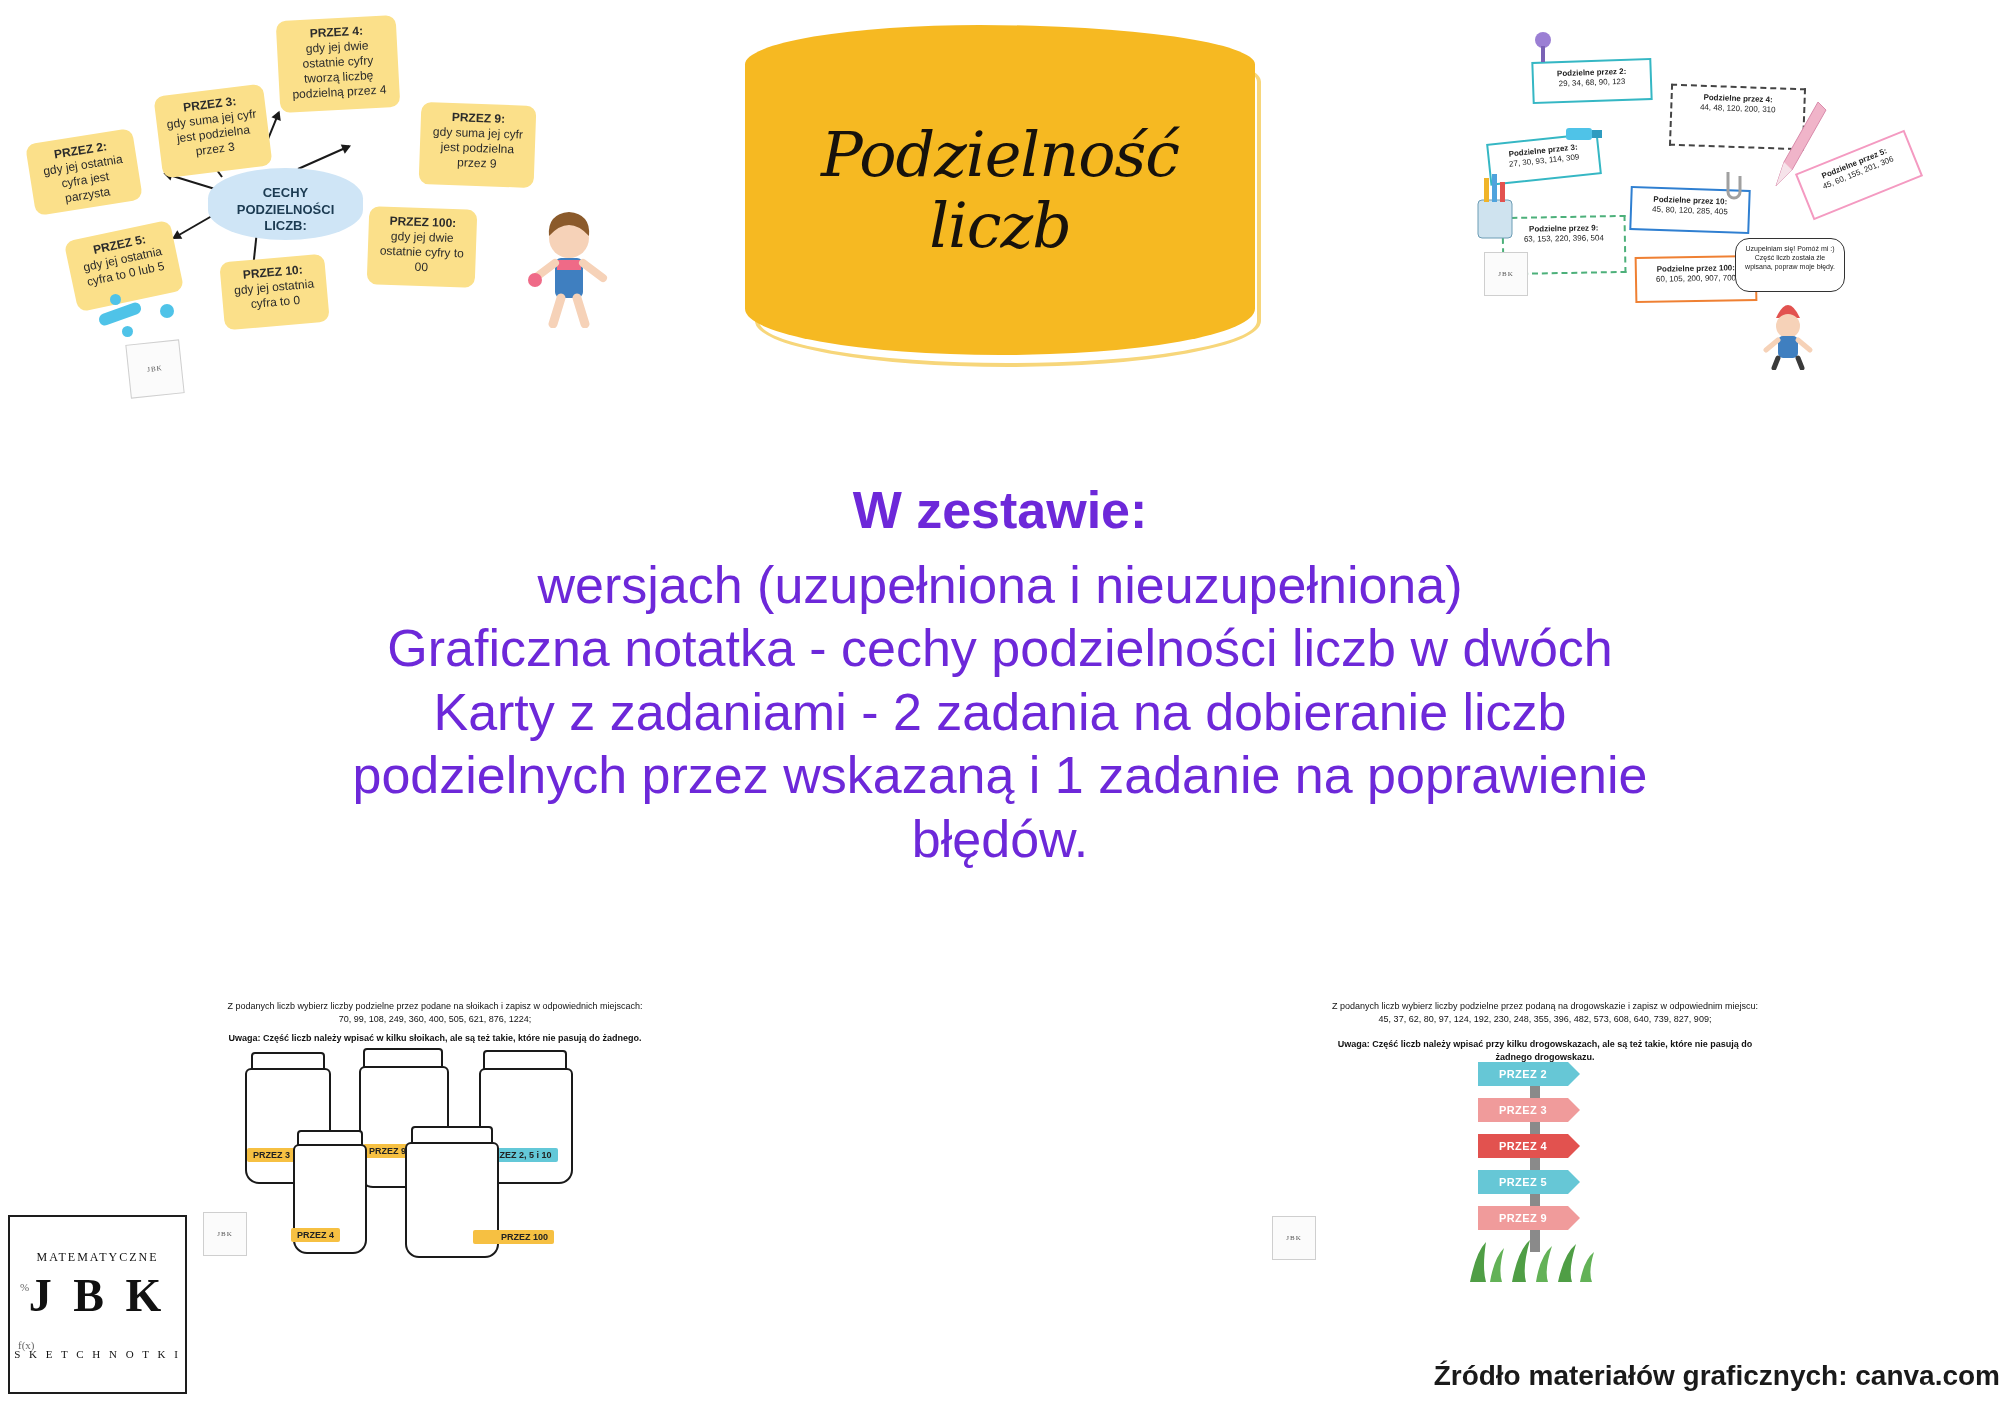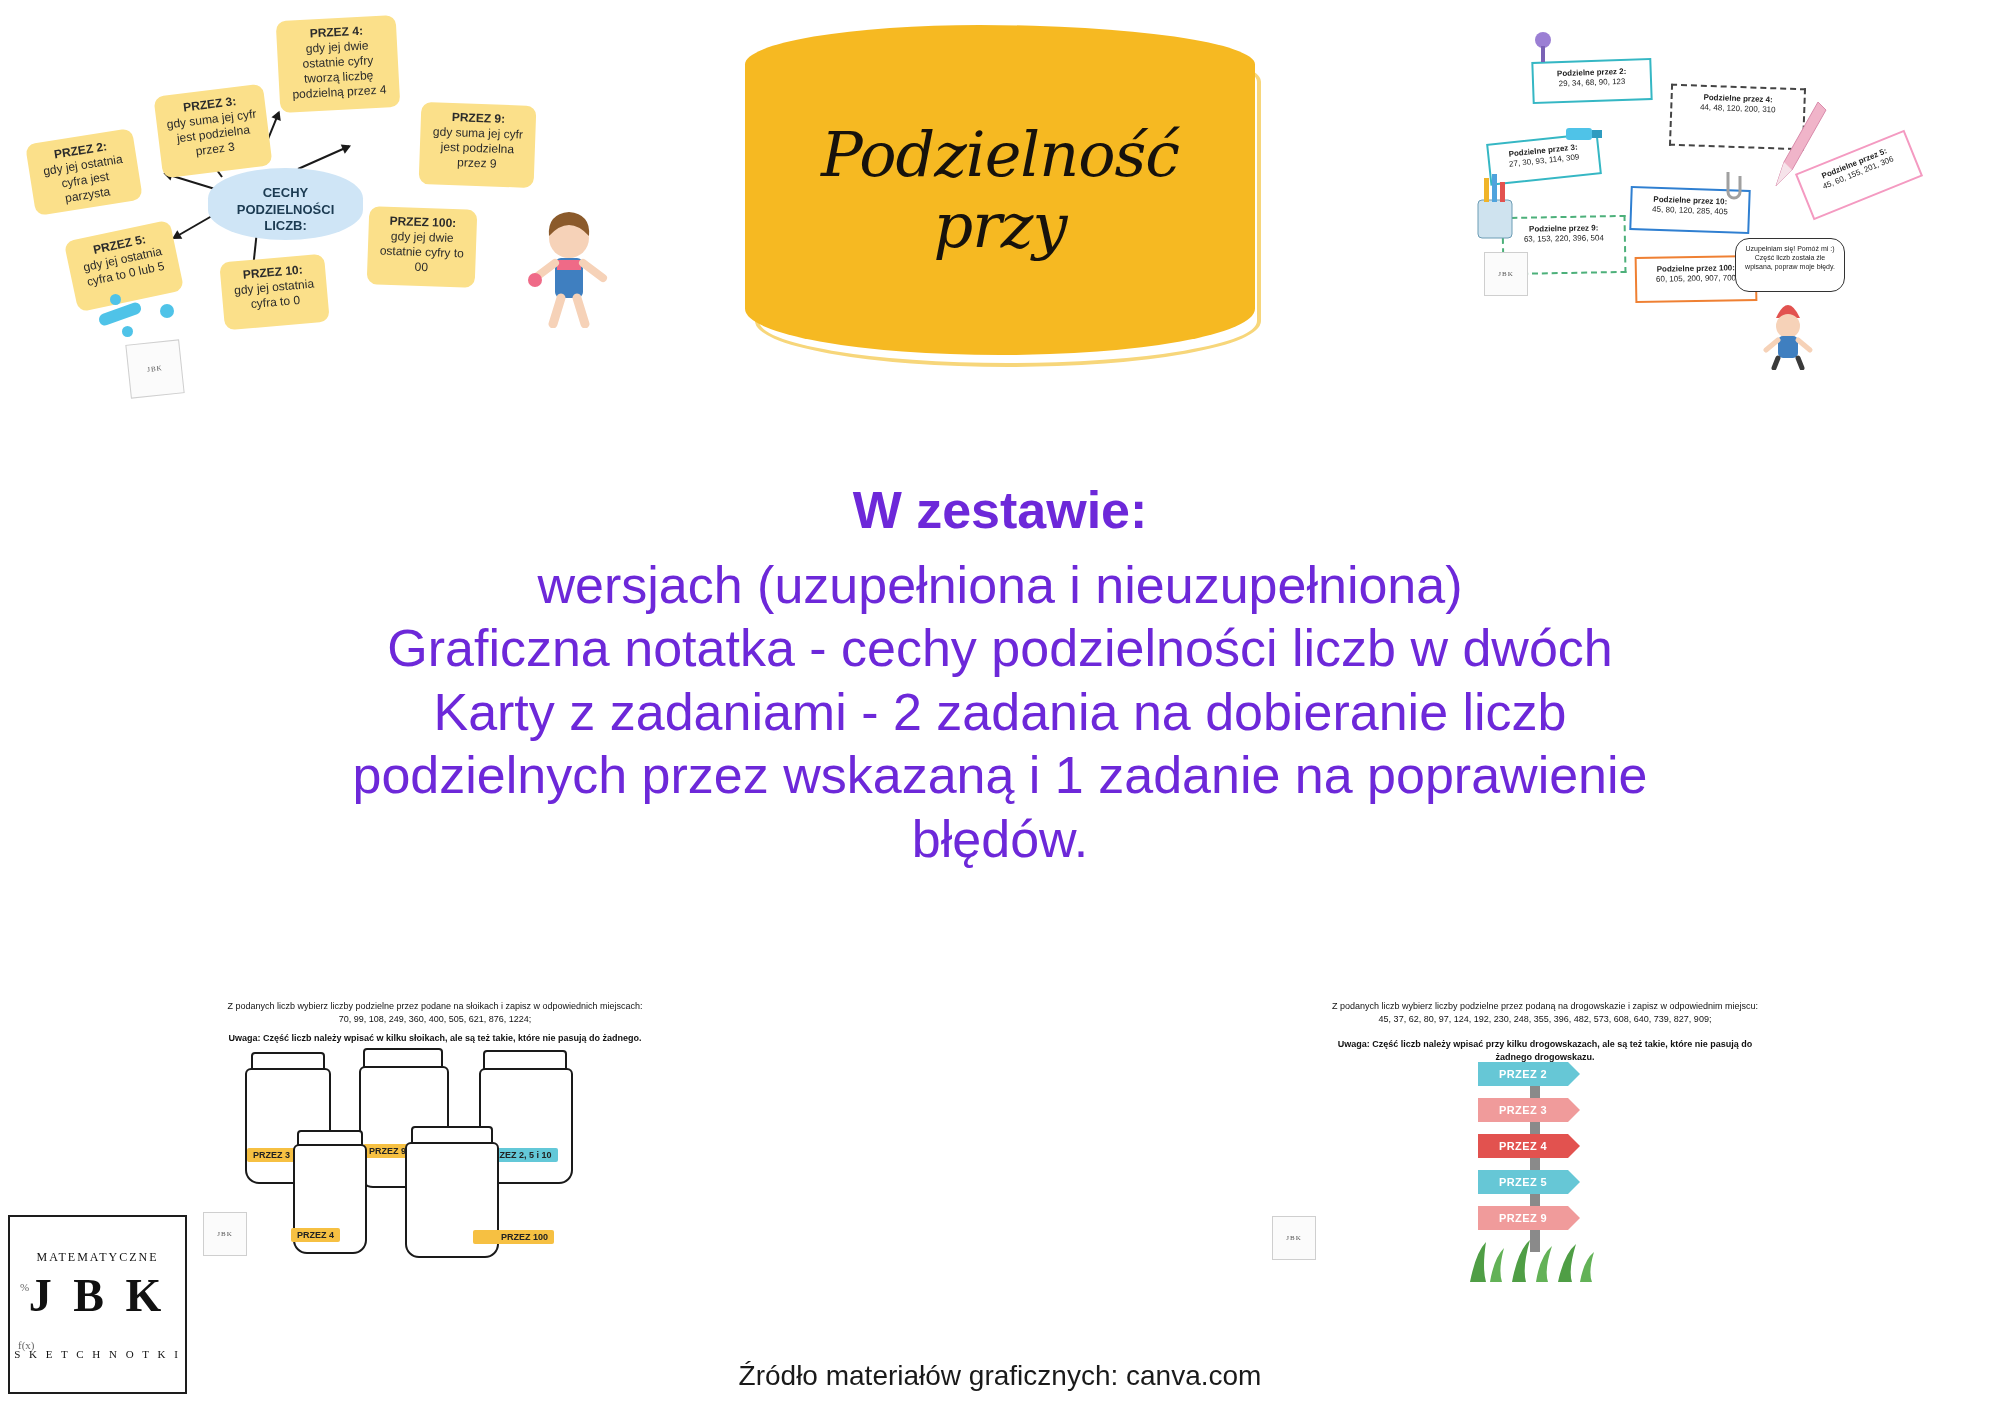--- a/index.html
+++ b/index.html
@@ -243,23 +243,24 @@
   #brand-logo .bl-math {
     position: absolute;
     font-size: 11px;
     color: #666;
   }
 
   
   #footer-source {
     position: absolute;
     left: 0; right: 0; bottom: 22px;
-    text-align: center;
+    text-align: right;
     font-size: 28px;
     color: #1a1a1a;
+    font-weight: bold;
   }
 </style>
 </head>
 <body>
 
 <div class="abs" id="mindmap-preview">
 
   <div class="arrow" style="left:205px; top:180px; width:52px; transform:rotate(197deg);"></div>
   <div class="arrow" style="left:212px; top:168px; width:62px; transform:rotate(234deg);"></div>
   <div class="arrow" style="left:250px; top:150px; width:50px; transform:rotate(292deg);"></div>
@@ -325,21 +326,21 @@
   <div class="blue-shape" style="left:150px; top:296px; width:14px; height:14px; border-radius:50%;"></div>
 
   <div class="logo-small" style="left:118px; top:334px; transform:rotate(-6deg);">JBK</div>
 </div>
 
 <div class="abs" id="title-card">
   <div class="blob2"></div>
   <div class="blob"></div>
   <div class="title-text">
     <span class="l1">Podzielność</span>
-    <span class="l2">przy</span>
+    <span class="l2">liczb</span>
   </div>
 </div>
 
 <div class="abs" id="cards-preview">
 
   <div class="mini-card mc-teal" style="left:52px; top:40px; width:120px; height:42px; transform:rotate(-2deg);">
     <b>Podzielne przez 2:</b>
     <span>29, 34, 68, 90, 123</span>
   </div>
 

